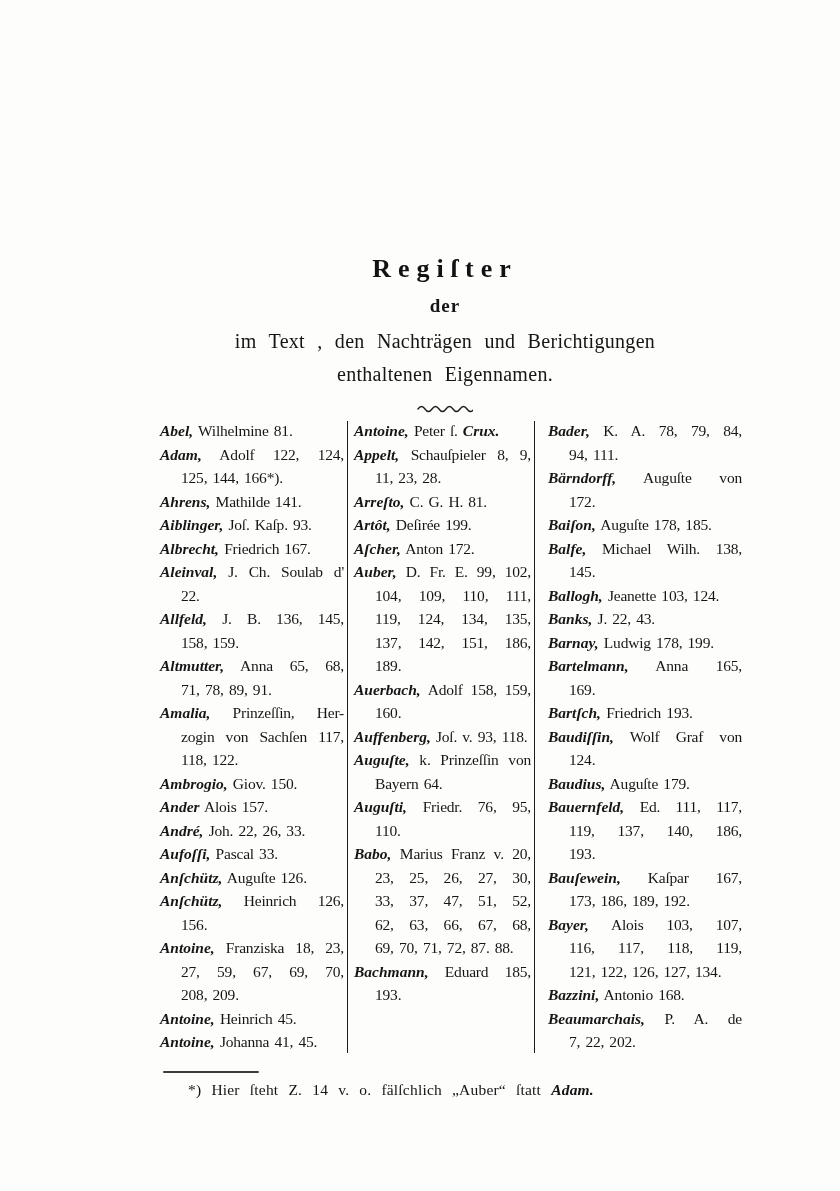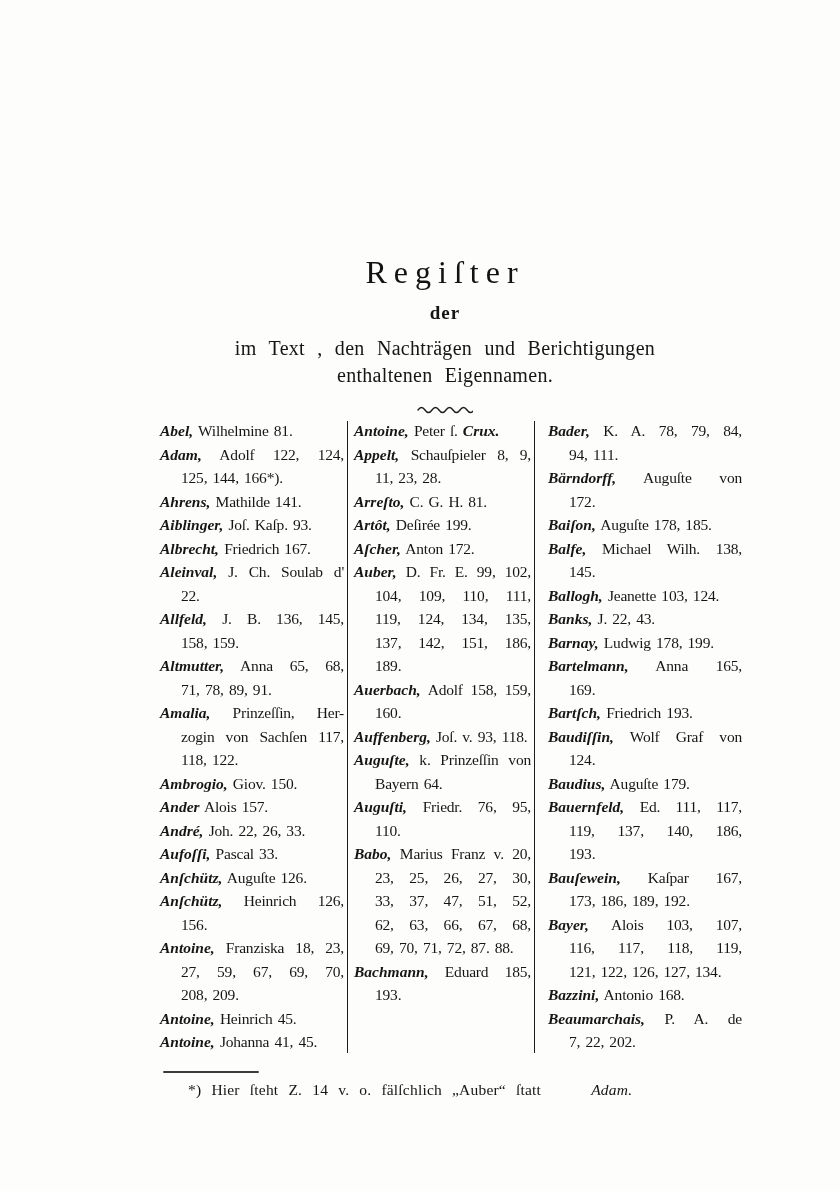--- a/index.html
+++ b/index.html
@@ -9,25 +9,25 @@
     font-family:"Liberation Serif","DejaVu Serif",serif;
     color:#151515;
     position:relative;
     overflow:hidden;
   }
   .page { position:absolute; inset:0; }
 
   
   .header { position:absolute; left:158px; top:254px; width:574px; text-align:center; }
   .page-title {
-    font-size:32px; letter-spacing:7px; font-weight:400;
+    font-size:26px; letter-spacing:7px; font-weight:700;
     color:#121212;
   }
   .sub-der { margin-top:11px; font-size:19px; font-weight:bold; letter-spacing:1px; }
-  .subtitle-line { font-size:20px; word-spacing:7px; letter-spacing:.3px; margin-top:4px; }
+  .subtitle-line { font-size:20px; word-spacing:7px; letter-spacing:.3px; margin-top:10px; }
   .subtitle-line.first { margin-top:13px; }
   .ornament-wrap { margin-top:13px; height:12px; }
   .ornament-wrap svg { display:inline-block; }
 
   
   .index { position:absolute; left:158px; top:419px; width:578px; height:640px; }
   .vrule { position:absolute; top:2px; height:632px; width:1px; background:#1c1c1c; }
   .vrule.r1 { left:189px; }
   .vrule.r2 { left:376px; }
   .col { position:absolute; top:0; }
@@ -46,21 +46,21 @@
 
   
   .footnote-rule {
     position:absolute; left:163px; top:1071px; width:96px; height:2px;
     background:#3c3c3c; border-radius:1px;
   }
   .footnote {
     position:absolute; left:188px; top:1081px; width:520px;
     font-size:15.5px; word-spacing:6px; letter-spacing:.2px;
   }
-  .footnote .ital { font-weight:normal;margin-left:40px; }
+  .footnote .ital { font-weight:bold; }
 </style>
 </head>
 <body>
 
 <div class="page">
 
   <div class="header">
     <div class="page-title">Regiſter</div>
     <div class="sub-der">der</div>
     <div class="subtitle-line first">im Text ,  den Nachträgen und Berichtigungen</div>

